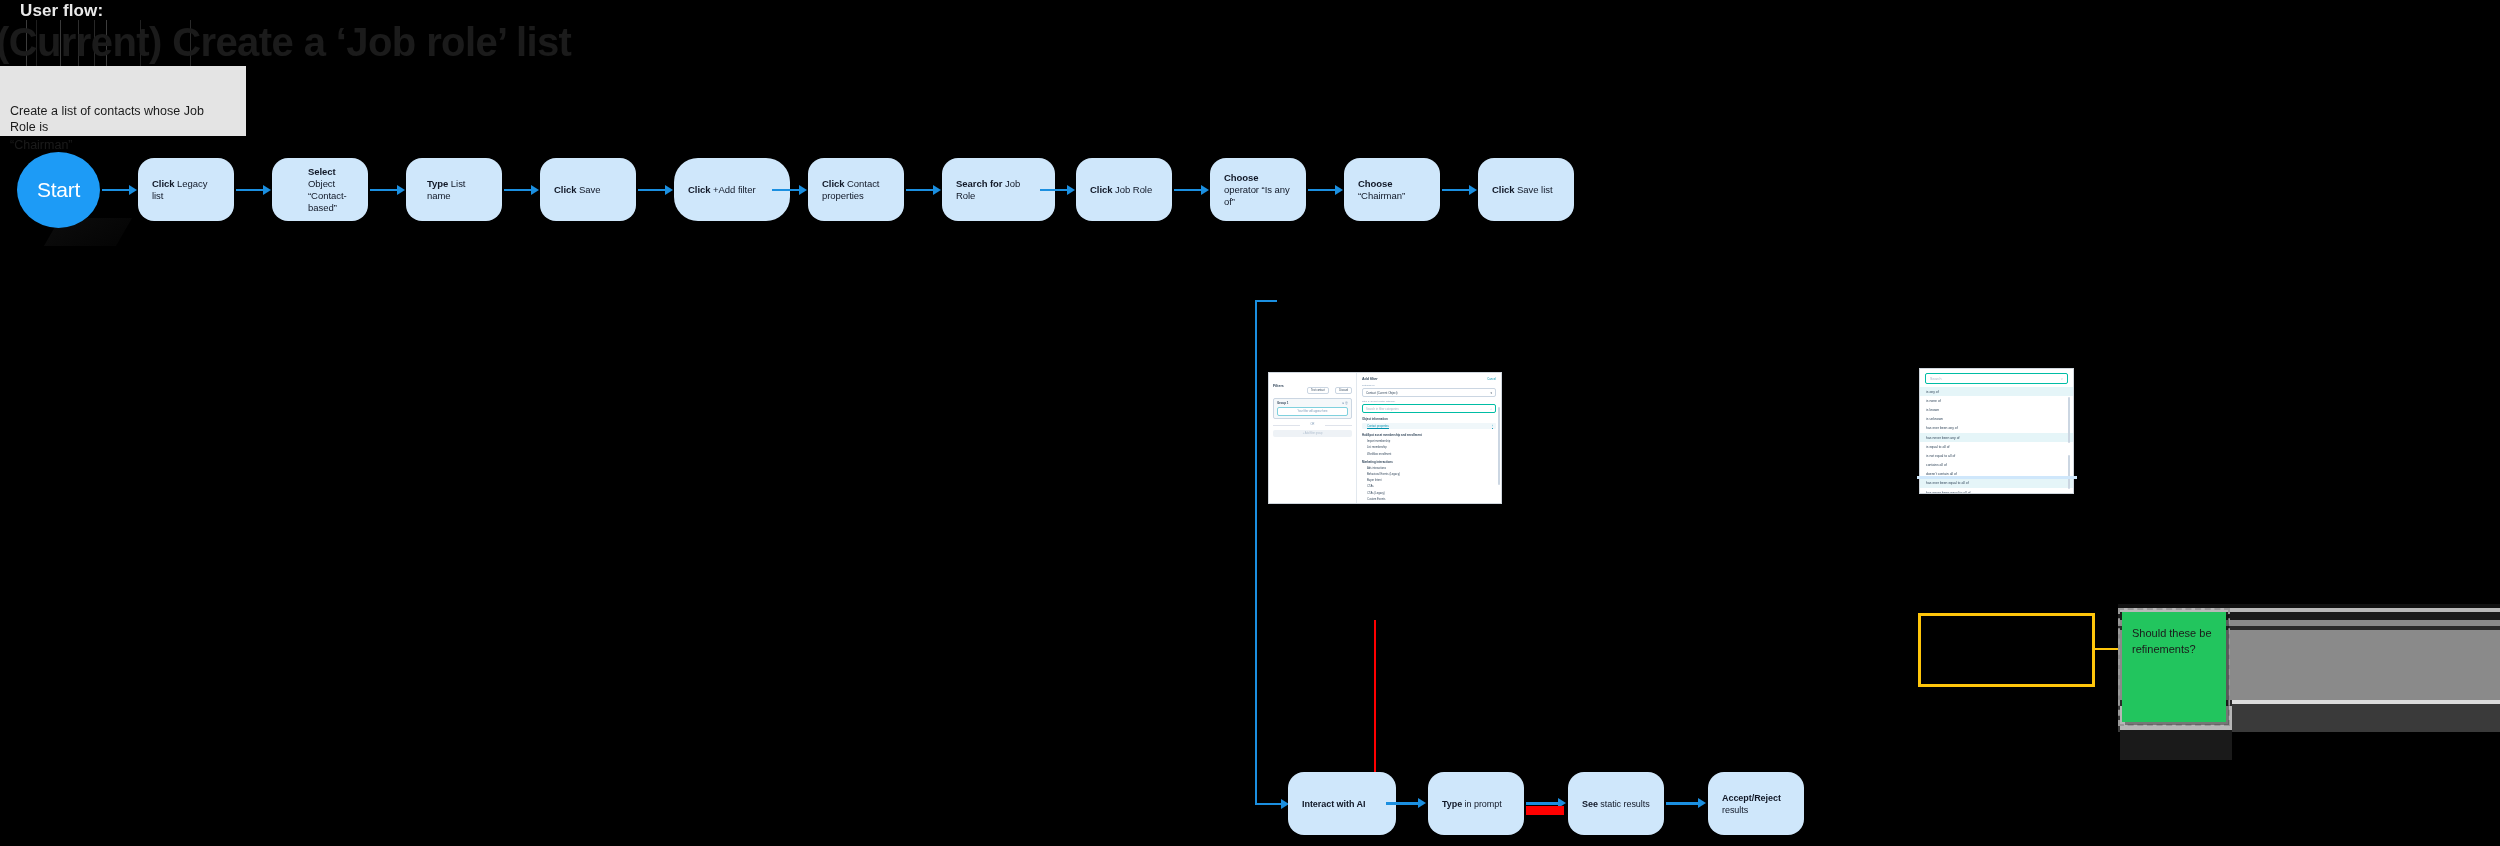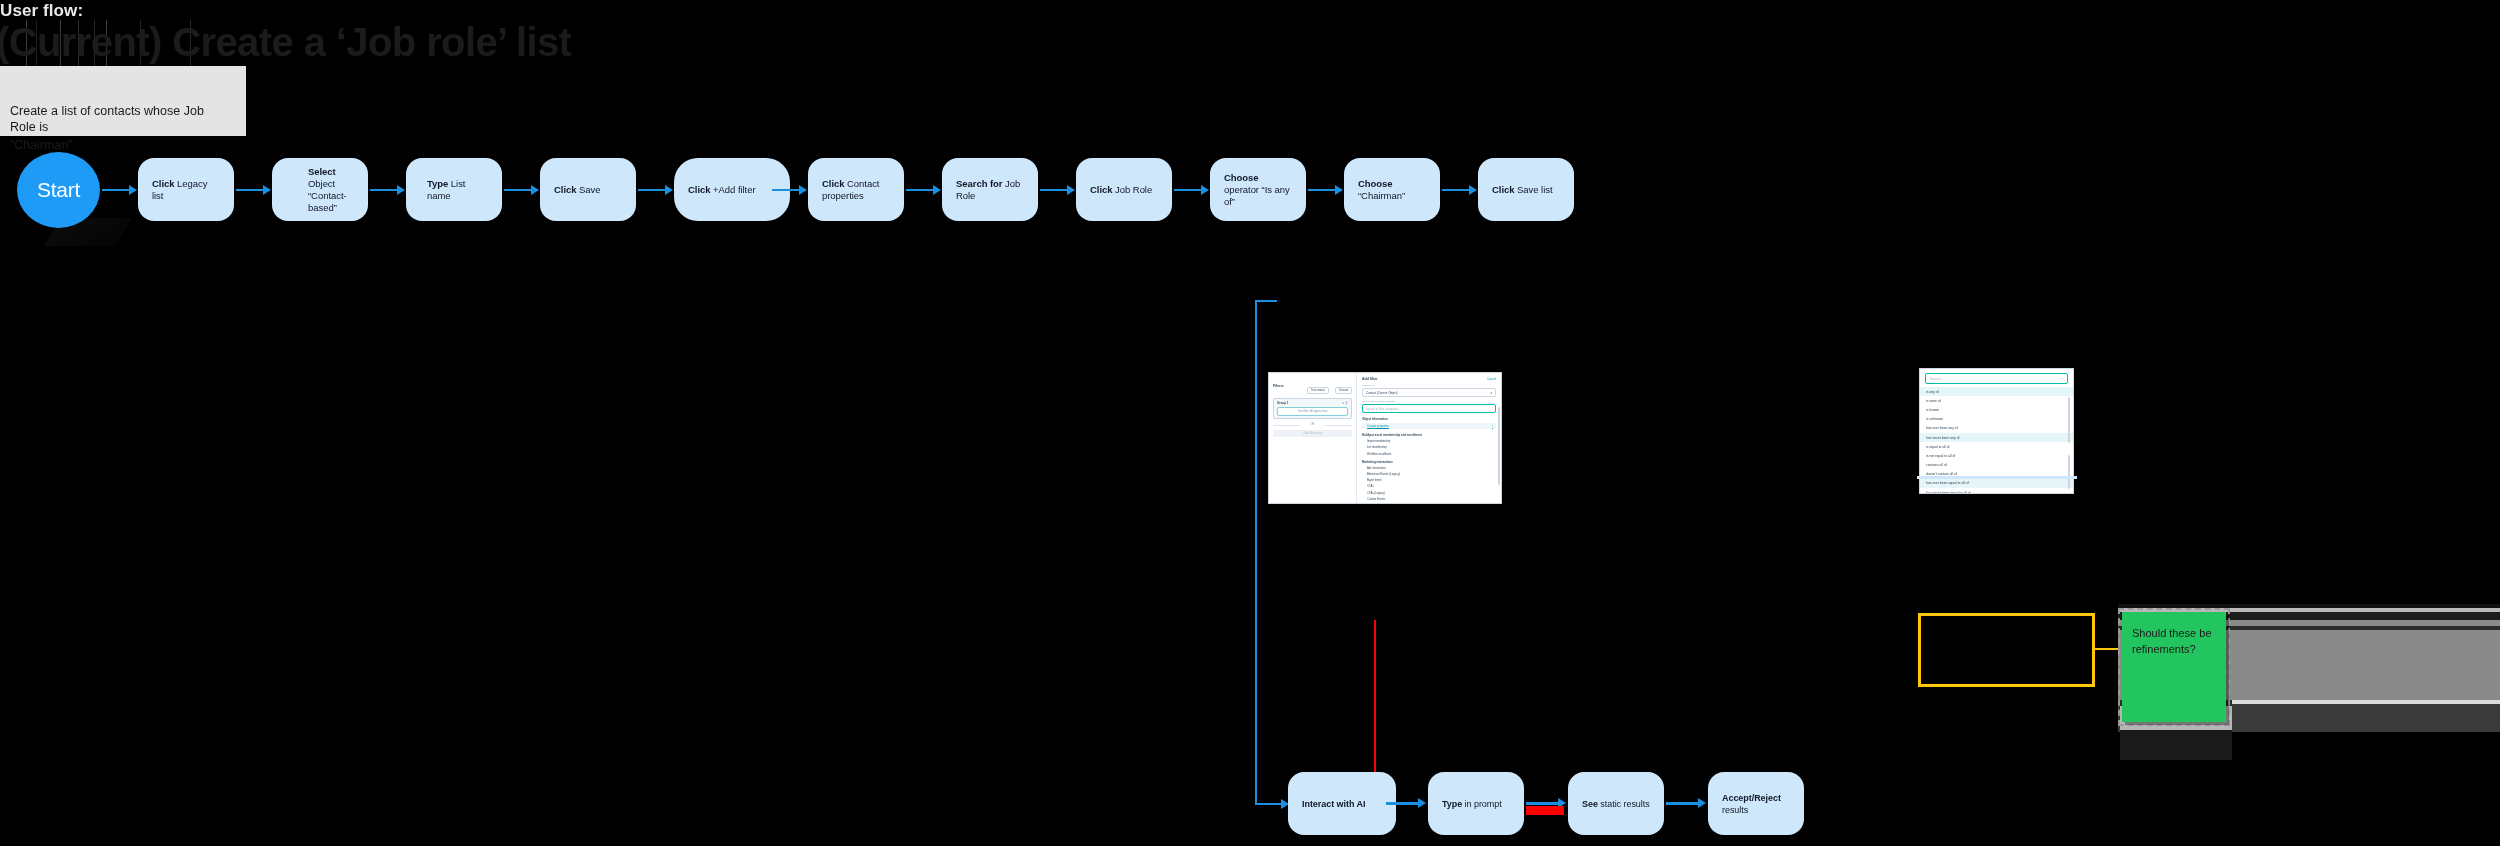--- a/index.html
+++ b/index.html
@@ -7,21 +7,21 @@
     width: 2500px; height: 846px;
     background: #000000;
     font-family: "Liberation Sans", sans-serif;
     overflow: hidden;
   }
   #canvas { position: relative; width: 2500px; height: 846px; background:#000; }
 
   
   .hdr-eyebrow{
     position:absolute; left:0px; top:1px;
-    font-size:17px; font-weight:700; color:#e9e9e9; letter-spacing:.1px;
+    font-size:17px; font-weight:700; color:#e9e9e9; letter-spacing:.1px;padding-left:20px;
   }
   .hdr-title{
     position:absolute; left:-4px; top:20px;
     font-size:40px; font-weight:800; color:#1b1b1b; letter-spacing:-.6px;
     white-space:nowrap;
   }
   .hdr-ghost{
     position:absolute; top:20px; left:0px; width:460px; height:46px;
     pointer-events:none; opacity:.55;
     background:
@@ -218,21 +218,21 @@
       </div>
       <div class="node" style="left: 540px; top: 158px; width: 96px; height: 63px;">
         <div><b>Click</b><span> Save</span></div>
       </div>
       <div class="node" style="left: 674px; top: 158px; width: 116px; height: 63px; border-radius: 24px;">
         <div><b>Click</b><span> +Add filter</span></div>
       </div>
       <div class="node" style="left: 808px; top: 158px; width: 96px; height: 63px;">
         <div><b>Click</b><span> Contact properties</span></div>
       </div>
-      <div class="node" style="left: 942px; top: 158px; width: 96px; height: 63px;">
+      <div class="node" style="left: 942px; top: 158px; width: 113px; height: 63px;">
         <div><b>Search for</b><span> Job Role</span></div>
       </div>
       <div class="node" style="left: 1076px; top: 158px; width: 96px; height: 63px;">
         <div><b>Click</b><span> Job Role</span></div>
       </div>
       <div class="node" style="left: 1210px; top: 158px; width: 96px; height: 63px;">
         <div><b>Choose</b><span> operator “Is any of”</span></div>
       </div>
       <div class="node" style="left: 1344px; top: 158px; width: 96px; height: 63px;">
         <div><b>Choose</b><span> “Chairman”</span></div>

